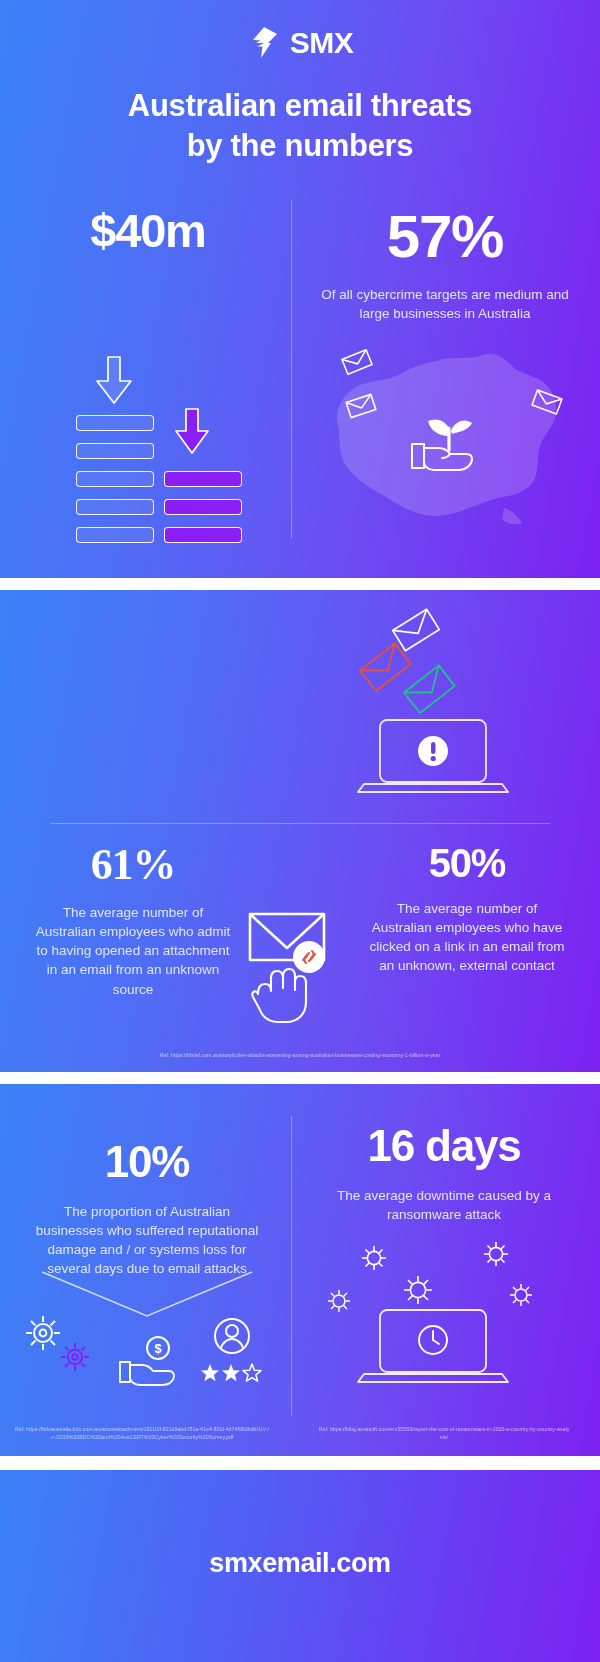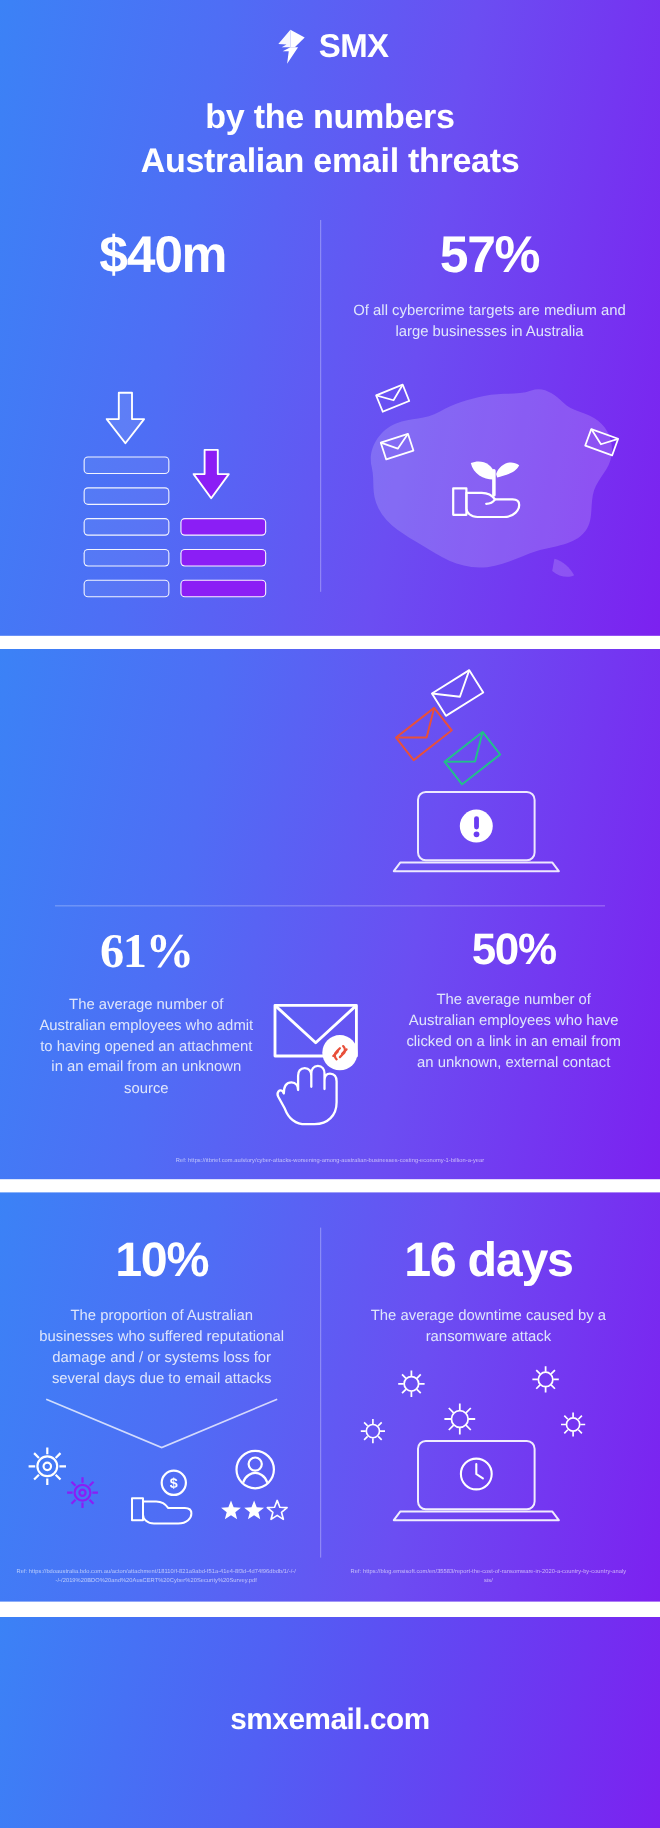--- a/index.html
+++ b/index.html
@@ -96,22 +96,22 @@
         <svg class="logo-mark" viewBox="0 0 34 34">
           <polygon points="17,1 6,14 13.5,14.5 9,17 17,17 17,1" fill="#ffffff" opacity="0.95"></polygon>
           <polygon points="17,1 30,8 21,17 17,17" fill="#ffffff"></polygon>
           <polygon points="17,17 24,17 14,32 15.5,20.5 10,20.5" fill="#ffffff"></polygon>
         </svg>
       </span>
       <span class="logo-text">SMX</span>
     </div>
 
     <div class="headline">
+      <div>Australian email threats</div>
       <div>by the numbers</div>
-      <div>Australian email threats</div>
     </div>
 
     <div class="divider-v" style="left:291px; top:200px; height:338px;"></div>
 
     <div style="position:absolute; left:18px; top:207px; width:260px;">
       <div class="stat-number" style="font-size:47px;">$40m</div>
     </div>
 
     <div class="bars" style="left:60px; top:350px; width:200px; height:190px;">
 
@@ -128,21 +128,21 @@
       <div class="bar outline" style="left:16px;  top:121px; width:78px; height:16px;"></div>
       <div class="bar outline" style="left:16px;  top:149px; width:78px; height:16px;"></div>
       <div class="bar outline" style="left:16px;  top:177px; width:78px; height:16px;"></div>
 
       <div class="bar filled" style="left:104px; top:121px; width:78px; height:16px;"></div>
       <div class="bar filled" style="left:104px; top:149px; width:78px; height:16px;"></div>
       <div class="bar filled" style="left:104px; top:177px; width:78px; height:16px;"></div>
     </div>
 
     <div style="position:absolute; left:310px; top:207px; width:270px;">
-      <div class="stat-number" style="font-size:47px;">57%</div>
+      <div class="stat-number" style="font-size:60px;">57%</div>
       <div class="stat-desc" style="margin-top:18px; padding:0 8px;">Of all cybercrime targets are medium and large businesses in Australia</div>
     </div>
 
     <div style="position:absolute; left:308px; top:330px; width:270px; height:215px;">
       <svg style="position:absolute; left:0; top:0;" width="270" height="215" viewBox="0 0 270 215">
         <path d="M30 95 C26 80 35 62 52 55 C66 49 78 52 92 44 C104 37 118 33 132 30
                  C148 26 162 30 175 25 C186 21 196 28 204 36 C212 44 222 44 232 50
                  C244 57 250 70 248 84 C246 97 236 104 232 116 C228 129 232 143 224 153
                  C214 166 196 166 180 171 C162 177 146 186 128 186 C108 186 92 176 76 166
                  C60 156 44 148 36 132 C29 118 33 108 30 95 Z" fill="rgba(255,255,255,0.17)"></path>
@@ -246,21 +246,21 @@
     </div>
 
     <div class="ref" style="bottom:12px;">Ref: https://itbrief.com.au/story/cyber-attacks-worsening-among-australian-businesses-costing-economy-1-billion-a-year</div>
   </div>
 
   <div class="panel panel-3">
 
     <div class="divider-v" style="left:291px; top:32px; height:300px;"></div>
 
     <div style="position:absolute; left:18px; top:40px; width:258px;">
-      <div class="stat-number" style="font-size:44px;">10%</div>
+      <div class="stat-number" style="font-size:44px;margin-top:16px;">10%</div>
       <div class="stat-desc" style="margin-top:18px; padding:0 14px;">The proportion of Australian businesses who suffered reputational damage and / or systems loss for several days due to email attacks</div>
     </div>
 
     <div style="position:absolute; left:306px; top:40px; width:276px;">
       <div class="stat-number" style="font-size:44px;">16 days</div>
       <div class="stat-desc" style="margin-top:18px; padding:0 12px;">The average downtime caused by a ransomware attack</div>
     </div>
 
     <div style="position:absolute; left:14px; top:186px; width:266px; height:130px;">
       <svg style="position:absolute; left:26px; top:0;" width="214" height="50" viewBox="0 0 214 50">

